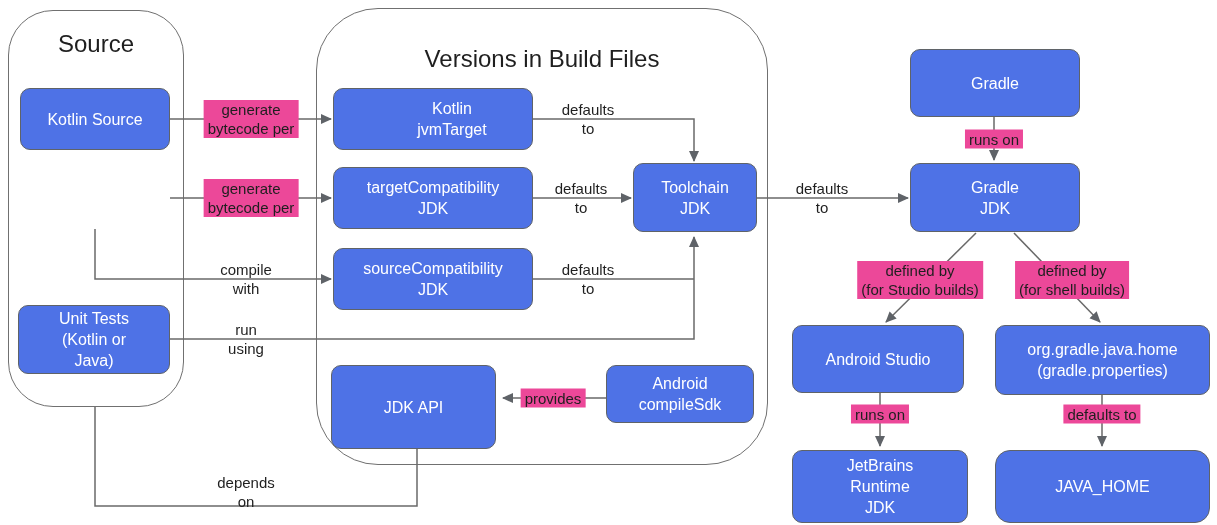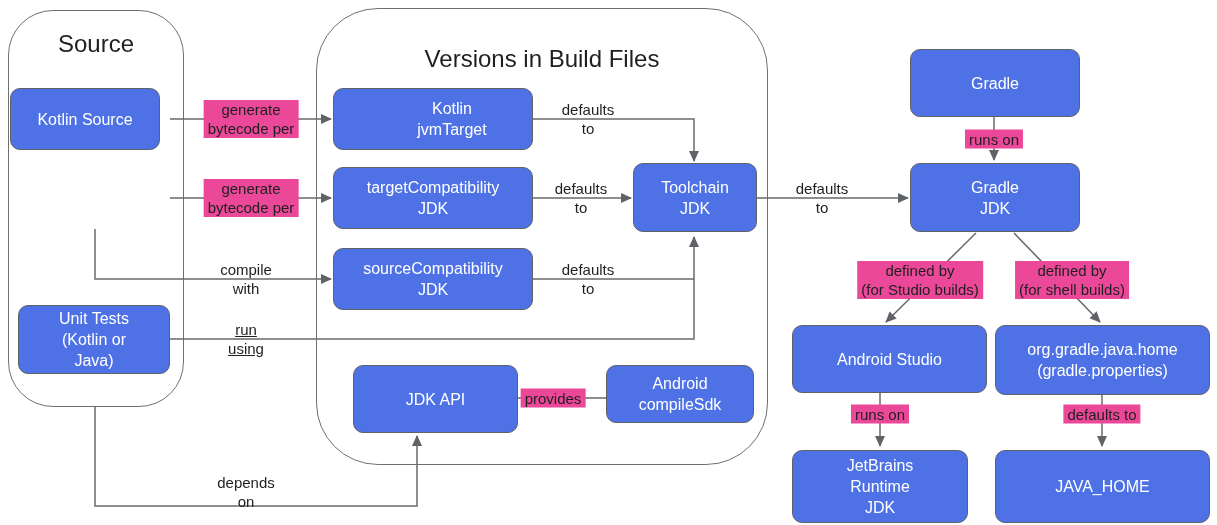--- a/index.html
+++ b/index.html
@@ -47,53 +47,53 @@
       <path marker-end="url(#arrow)" d="M994,117 L994,160"></path>
       <path marker-end="url(#arrow)" d="M976,233 L886,322"></path>
       <path marker-end="url(#arrow)" d="M1014,233 L1100,322"></path>
       <path marker-end="url(#arrow)" d="M880,393 L880,446"></path>
       <path marker-end="url(#arrow)" d="M1102,395 L1102,446"></path>
       <path marker-end="url(#arrow)" d="M606,398 L503,398"></path>
       <path marker-end="url(#arrow)" d="M95,407 L95,506 L417,506 L417,436"></path>
     </g>
   </svg>
 
-  <div class="node" style="left:10px;top:88px;width:150px;height:62px;">Kotlin Source</div>
+  <div class="node" style="left:20px;top:88px;width:150px;height:62px;">Kotlin Source</div>
   <div class="node" style="left:18px;top:305px;width:152px;height:69px;">Unit Tests
 (Kotlin or
 Java)</div>
   <div class="node" style="left:333px;top:88px;width:200px;height:62px;padding-left:38px;">Kotlin
 jvmTarget</div>
   <div class="node" style="left:333px;top:167px;width:200px;height:62px;">targetCompatibility
 JDK</div>
   <div class="node" style="left:333px;top:248px;width:200px;height:62px;">sourceCompatibility
 JDK</div>
   <div class="node" style="left:633px;top:163px;width:124px;height:69px;">Toolchain
 JDK</div>
-  <div class="node" style="left:353px;top:365px;width:165px;height:68px;">JDK API</div>
+  <div class="node" style="left:331px;top:365px;width:165px;height:84px;">JDK API</div>
   <div class="node" style="left:606px;top:365px;width:148px;height:58px;">Android
 compileSdk</div>
   <div class="node" style="left:910px;top:49px;width:170px;height:68px;">Gradle</div>
   <div class="node" style="left:910px;top:163px;width:170px;height:69px;">Gradle
 JDK</div>
-  <div class="node" style="left:792px;top:325px;width:195px;height:68px;">Android Studio</div>
+  <div class="node" style="left:792px;top:325px;width:172px;height:68px;">Android Studio</div>
   <div class="node" style="left:995px;top:325px;width:215px;height:70px;">org.gradle.java.home
 (gradle.properties)</div>
   <div class="node" style="left:792px;top:450px;width:176px;height:73px;">JetBrains
 Runtime
 JDK</div>
-  <div class="node" style="left:995px;top:450px;width:215px;height:73px;">JAVA_HOME</div>
+  <div class="node" style="left:995px;top:450px;width:215px;height:73px;border-radius:15px;">JAVA_HOME</div>
 
   <div class="edge-label bg" style="left:251px;top:119px;">generate
 bytecode per</div>
   <div class="edge-label bg" style="left:251px;top:198px;">generate
 bytecode per</div>
   <div class="edge-label" style="left:246px;top:279px;">compile
 with</div>
-  <div class="edge-label" style="left:246px;top:339px;text-decoration:underline;">run
+  <div class="edge-label" style="left:246px;top:339px;">run
 using</div>
   <div class="edge-label" style="left:588px;top:119px;">defaults
 to</div>
   <div class="edge-label" style="left:581px;top:198px;">defaults
 to</div>
   <div class="edge-label" style="left:588px;top:279px;">defaults
 to</div>
   <div class="edge-label" style="left:822px;top:198px;">defaults
 to</div>
   <div class="edge-label bg" style="left:994px;top:139px;">runs on</div>

